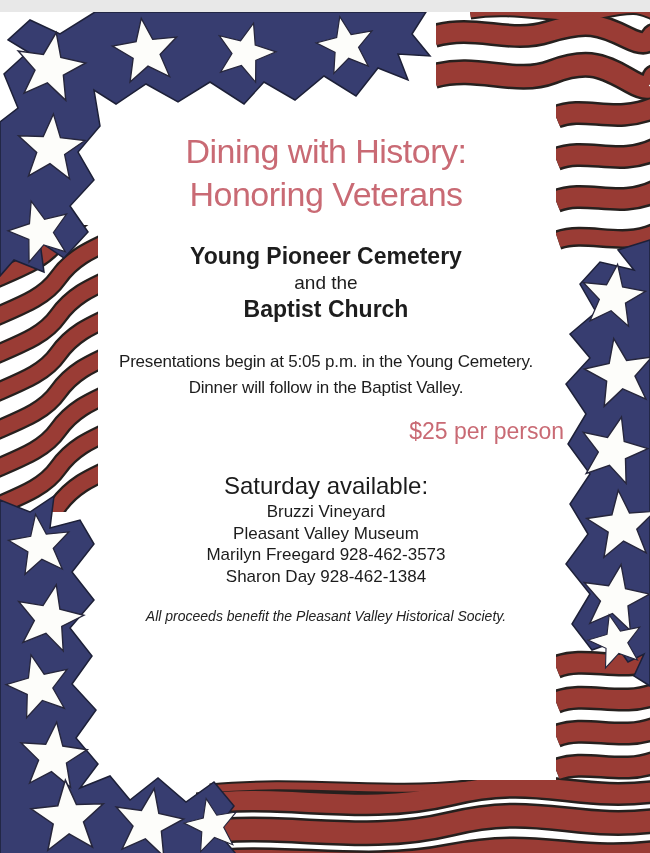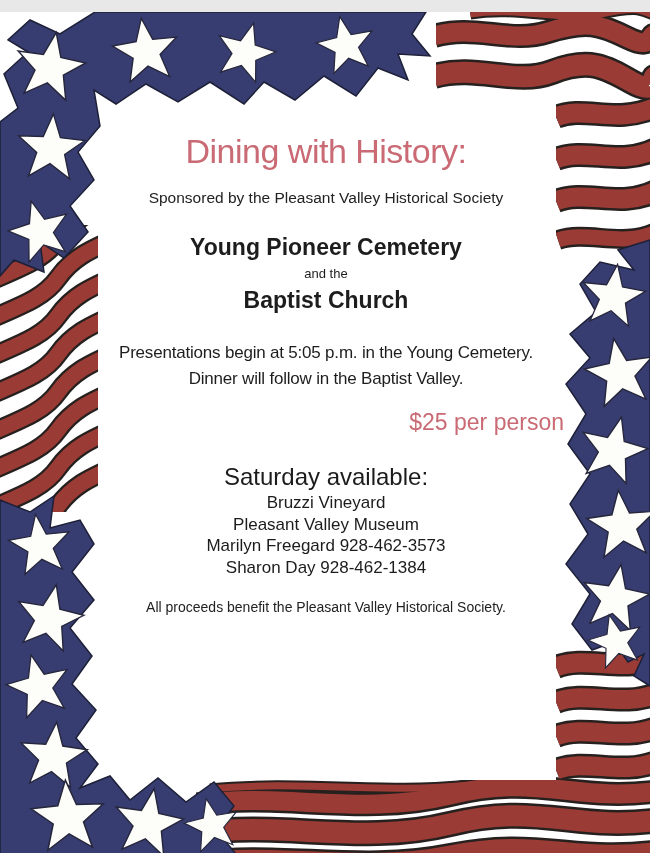--- a/index.html
+++ b/index.html
@@ -26,39 +26,39 @@
     margin-top:16px;
     font-size:15.5px;color:#222;
   }
   .datetime{
     margin-top:18px;
     font-size:22px;line-height:29px;
     color:#4079b4;
   }
   .venue{margin-top:26px;color:#1d1d1d;}
   .venue-main{font-size:23px;line-height:28px;font-weight:bold;}
-  .venue-mid{font-size:13px;line-height:25px;}
+  .venue-mid{font-size:19px;line-height:25px;}
   .details{
     margin-top:26px;
     font-size:17px;line-height:26px;color:#1d1d1d;letter-spacing:-0.2px;
   }
   .price{
     margin-top:17px;
     font-size:23px;color:#c96a74;text-align:right;
   }
   .tickets-heading{
     margin-top:26px;
     font-size:24px;line-height:30px;color:#1c1c1c;
   }
   .ticket-item{
     font-size:17px;line-height:21.5px;color:#1c1c1c;
   }
   .footer-note{
     margin-top:21px;
-    font-size:14px;color:#222;
+    font-size:14px;color:#222;font-style:italic;
   }
 </style>
 </head>
 <body>
 
 <div class="flyer">
 
   <svg class="flag-border" viewBox="0 0 650 853" width="650" height="853" aria-hidden="true">
     <defs>
       <polygon id="star" points="50,0 62.3,33 97.6,34.5 70,56.5 79.4,90.5 50,71 20.6,90.5 30,56.5 2.4,34.5 37.7,33"></polygon>
@@ -175,23 +175,23 @@
         <use href="#star" transform="translate(112,776) scale(0.72) rotate(10,50,50)"></use>
         <use href="#star" transform="translate(184,786) scale(0.56) rotate(-12,50,50)"></use>
       </g>
     </g>
   </svg>
 
   <div class="content">
 
     <div class="title">
       <div class="line">Dining with History:</div>
-    </div>
-
-    <div class="sponsor line">Sponsored by the Pleasant Valley Historical Society</div>
+      <div class="line">Honoring Veterans</div>
+    </div>
+
 
 
     <div class="venue">
       <div class="venue-main line">Young Pioneer Cemetery</div>
       <div class="venue-mid line">and the</div>
       <div class="venue-main line">Baptist Church</div>
     </div>
 
     <div class="details">
       <div class="line">Presentations begin at 5:05 p.m. in the Young Cemetery.</div>

